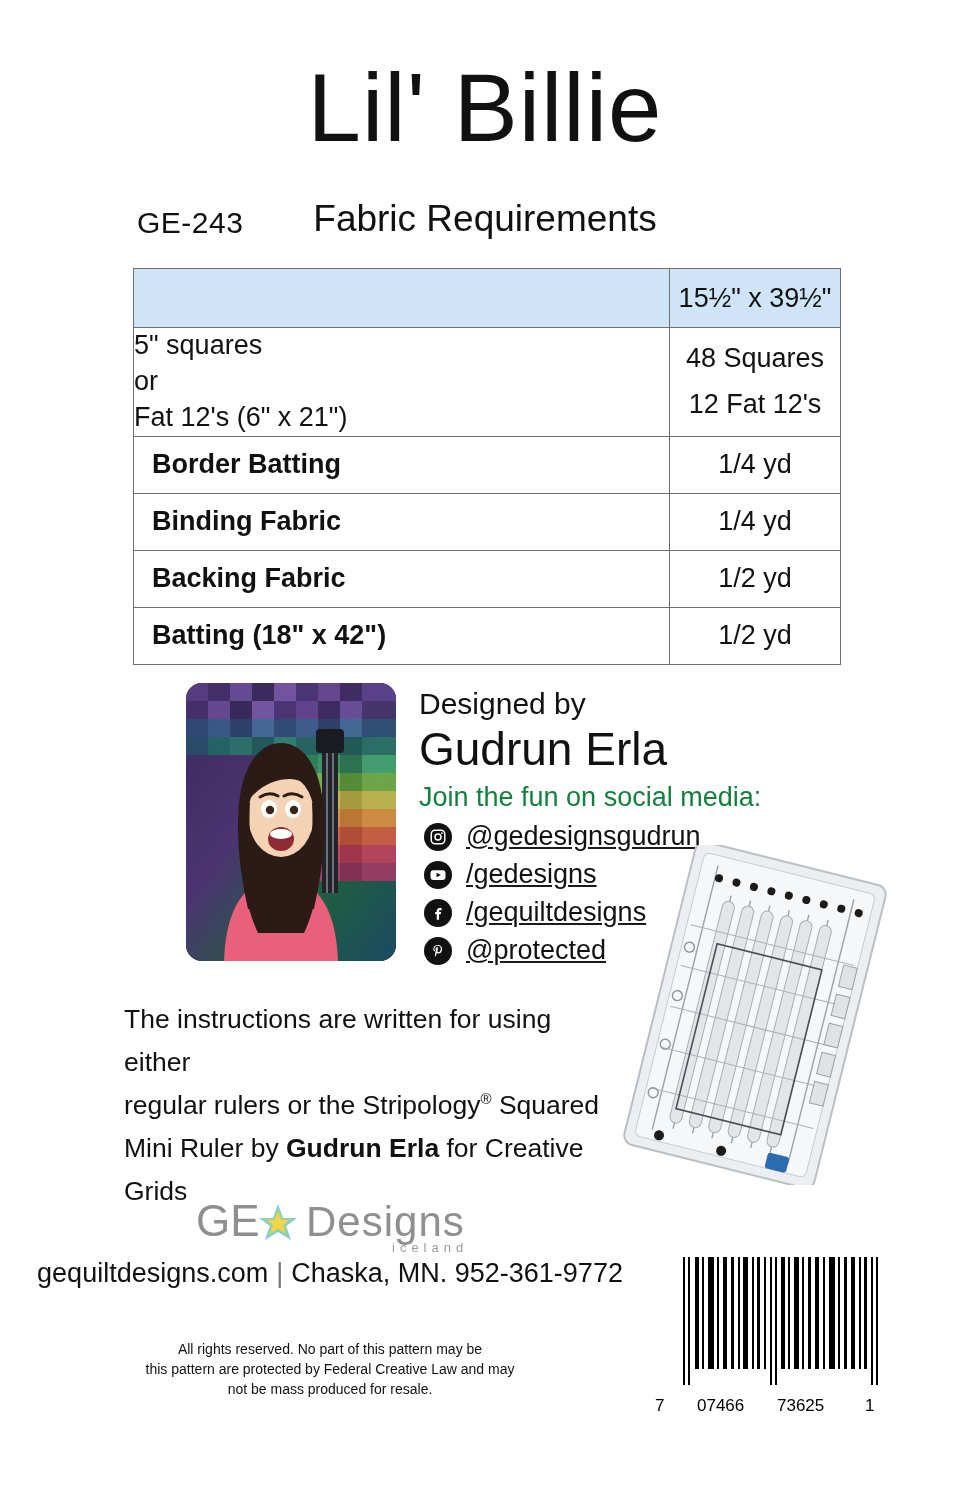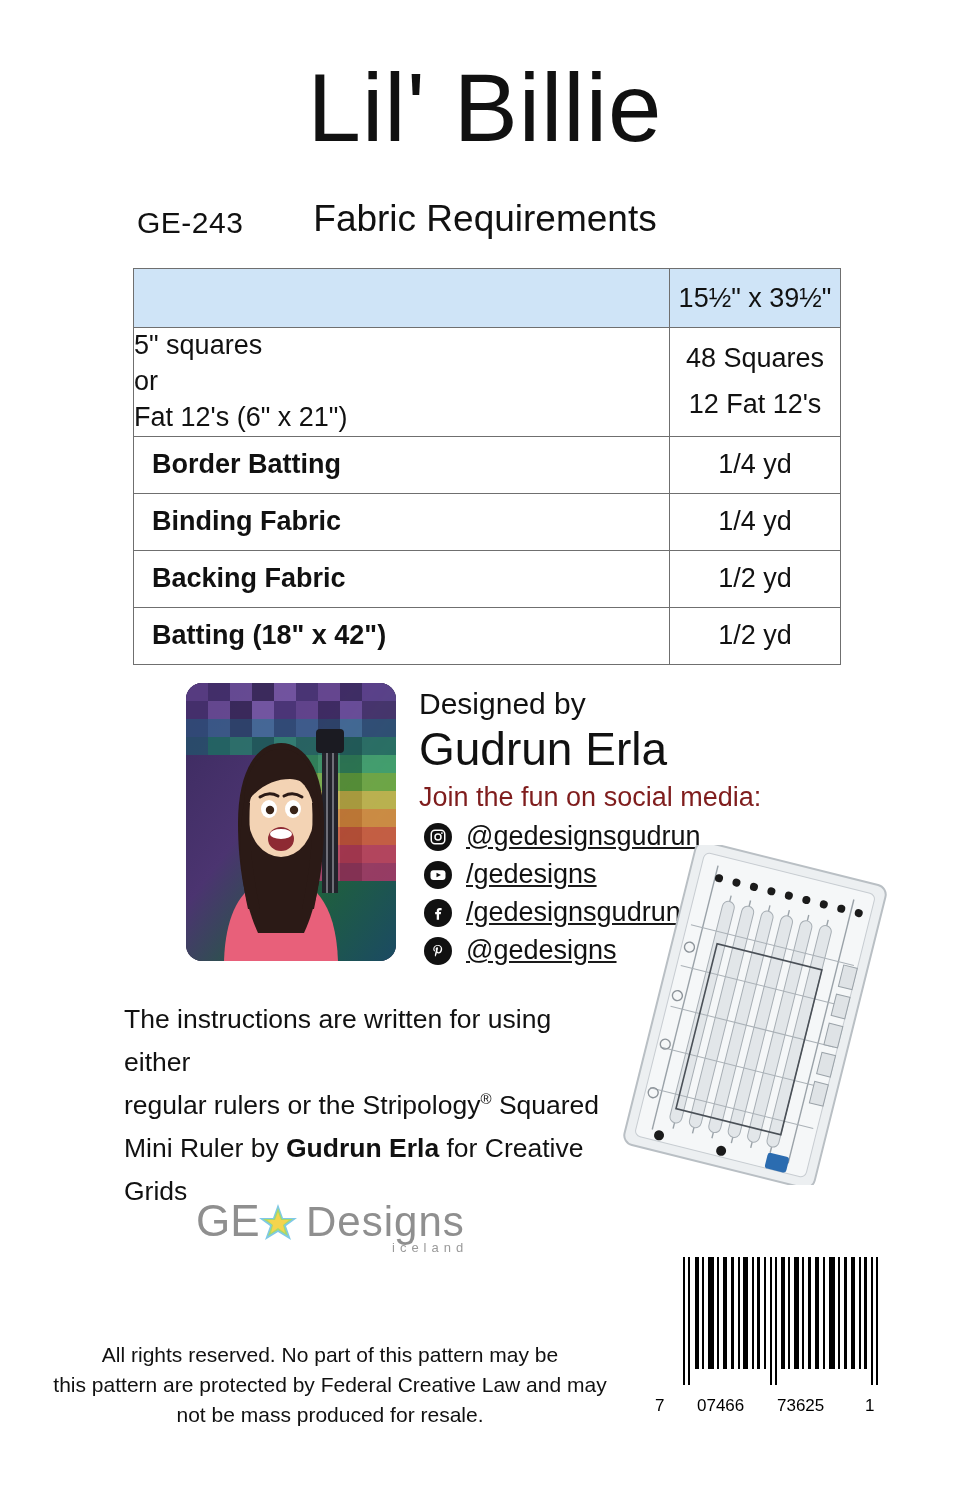--- a/index.html
+++ b/index.html
@@ -128,21 +128,21 @@
     left: 419px;
     font-size: 46px;
     font-weight: 300;
     color: #111;
   }
   .social-head {
     position: absolute;
     top: 782px;
     left: 419px;
     font-size: 27px;
-    color: #7f1d1d;
+    color: #15803d;
   }
   .social-list {
     position: absolute;
     top: 818px;
     left: 424px;
     width: 430px;
     text-decoration: underline;
   }
   .social-item {
     display: flex;
@@ -239,21 +239,21 @@
     font-size: 28px;
     font-weight: bold;
     color: #111;
   }
   .copyright-body {
     position: absolute;
     top: 1340px;
     left: 0;
     width: 660px;
     text-align: center;
-    font-size: 21px;
+    font-size: 14px;
     line-height: 1.42;
     color: #111;
   }
 
   
   .barcode {
     position: absolute;
     top: 1257px;
     left: 677px;
     width: 210px;
@@ -463,29 +463,29 @@
         </svg>
       </span>
       <span class="social-handle">/gedesigns</span>
     </div>
     <div class="social-item">
       <span class="social-icon">
         <svg width="18" height="18" viewBox="0 0 24 24">
           <path d="M14.5 8.2h2.3V5.3h-2.6c-2.4 0-3.9 1.5-3.9 3.9v1.6H8.2v2.9h2.1V21h3.1v-7.3h2.3l.4-2.9h-2.7V9.6c0-.9.3-1.4 1.1-1.4z" fill="#fff"></path>
         </svg>
       </span>
-      <span class="social-handle">/gedesignsgudrun</span>
+      <span class="social-handle">/gequiltdesigns</span>
     </div>
     <div class="social-item">
       <span class="social-icon">
         <svg width="18" height="18" viewBox="0 0 24 24">
           <path d="M12 4c-4 0-6.3 2.6-6.3 5.3 0 1.3.6 2.8 1.7 3.3.2.1.3 0 .3-.2l.2-.8c.1-.2 0-.3-.1-.5-.4-.5-.6-1.1-.6-1.9 0-2.2 1.7-4.2 4.5-4.2 2.4 0 4 1.5 4 3.6 0 2.7-1.2 4.9-3 4.9-1 0-1.7-.8-1.5-1.8.3-1.2.8-2.5.8-3.3 0-.8-.4-1.4-1.3-1.4-1 0-1.8 1-1.8 2.4 0 .9.3 1.5.3 1.5l-1.2 5.1c-.3 1.4-.1 3.2 0 3.4.1.1.2.1.3 0 .1-.1 1.2-1.5 1.6-2.9l.6-2.3c.3.6 1.2 1.1 2.2 1.1 2.9 0 4.9-2.6 4.9-6.1C17.6 6.4 15.2 4 12 4z" fill="#fff"></path>
         </svg>
       </span>
-      <span class="social-handle">@gedesigns</span>
+      <span class="social-handle">@protected</span>
     </div>
   </div>
 
   <div class="instructions">
     <div>The instructions are written for using either</div>
     <div>
       <span>regular rulers or the Stripology</span><sup>®</sup><span> Squared</span>
     </div>
     <div>
       <span>Mini Ruler by </span><b>Gudrun Erla</b><span> for Creative Grids</span>
@@ -569,20 +569,23 @@
       <g transform="translate(60,8)">
         <polygon points="22,0 27,14 41,14 30,22 35,36 22,28 9,36 14,22 3,14 17,14" fill="#7ec9e6"></polygon>
         <polygon points="22,4 26,15 37,15 28,21 32,32 22,26 12,32 16,21 7,15 18,15" fill="#a8d96a"></polygon>
         <polygon points="22,8 25,16 33,16 27,21 29,29 22,24 15,29 17,21 11,16 19,16" fill="#f4d44e"></polygon>
       </g>
       <text class="designs-text" x="110" y="40">Designs</text>
       <text class="iceland-text" x="196" y="56">iceland</text>
     </svg>
   </div>
 
+  <div class="contact">
+    <span>gequiltdesigns.com</span><span class="divider">|</span><span>Chaska, MN. 952-361-9772</span>
+  </div>
 
   <div class="copyright-body">
     <div>All rights reserved. No part of this pattern may be</div>
     <div>this pattern are protected by Federal Creative Law and may</div>
     <div>not be mass produced for resale.</div>
   </div>
 
   <div class="barcode">
     <div class="barcode-bars">
       <div class="bar tall" style="left:6px; width:2px;"></div>

